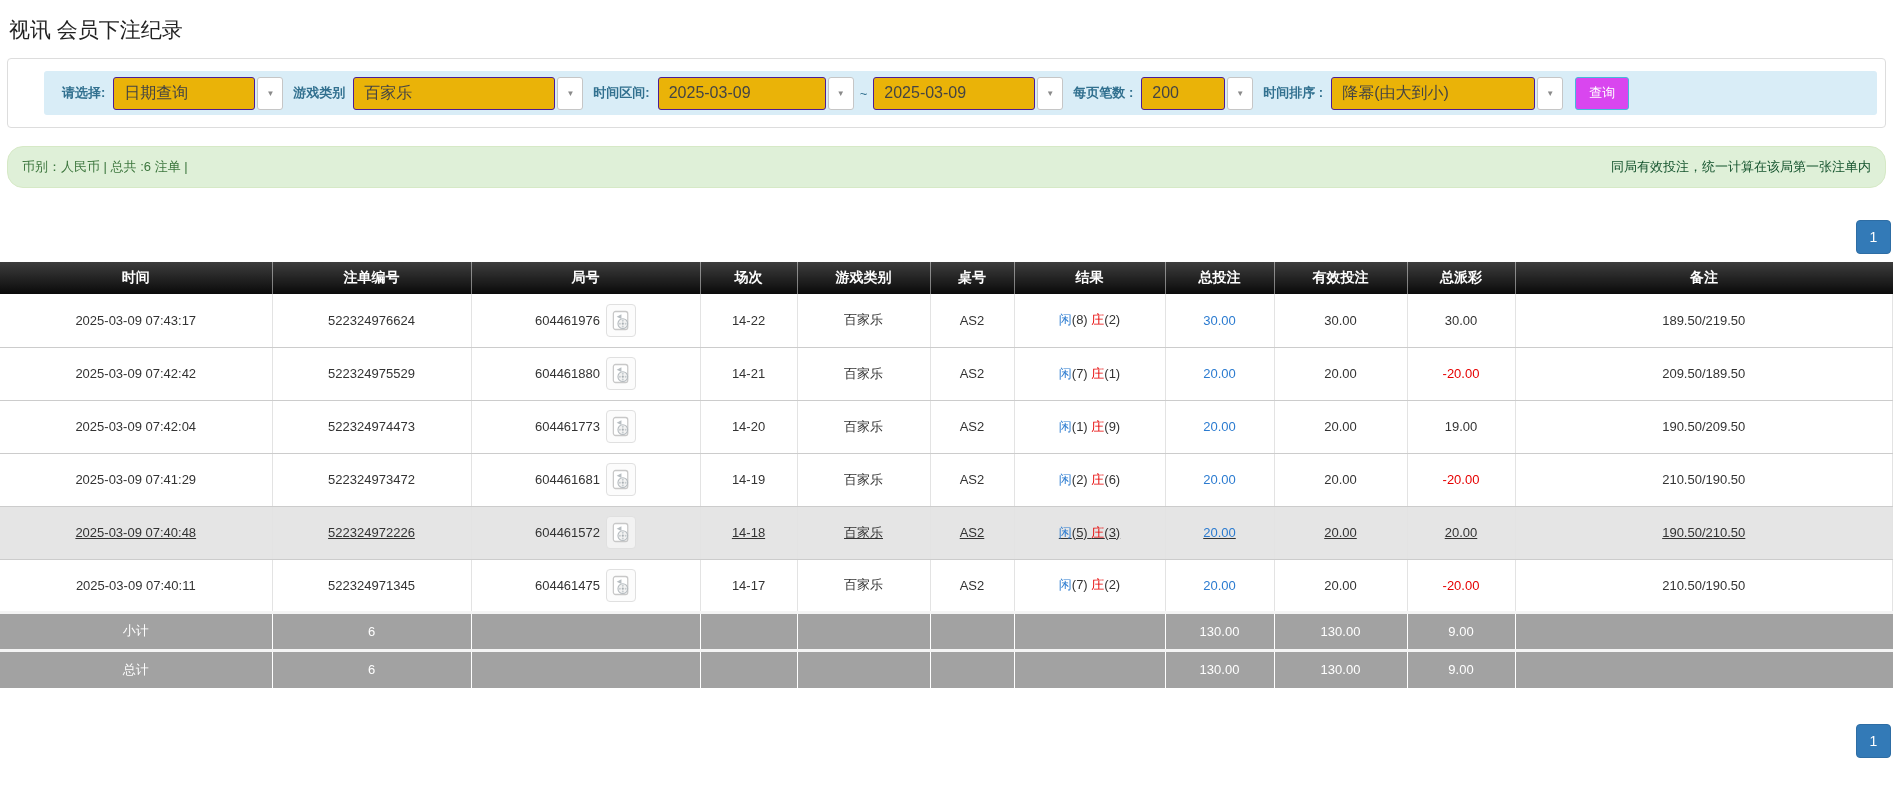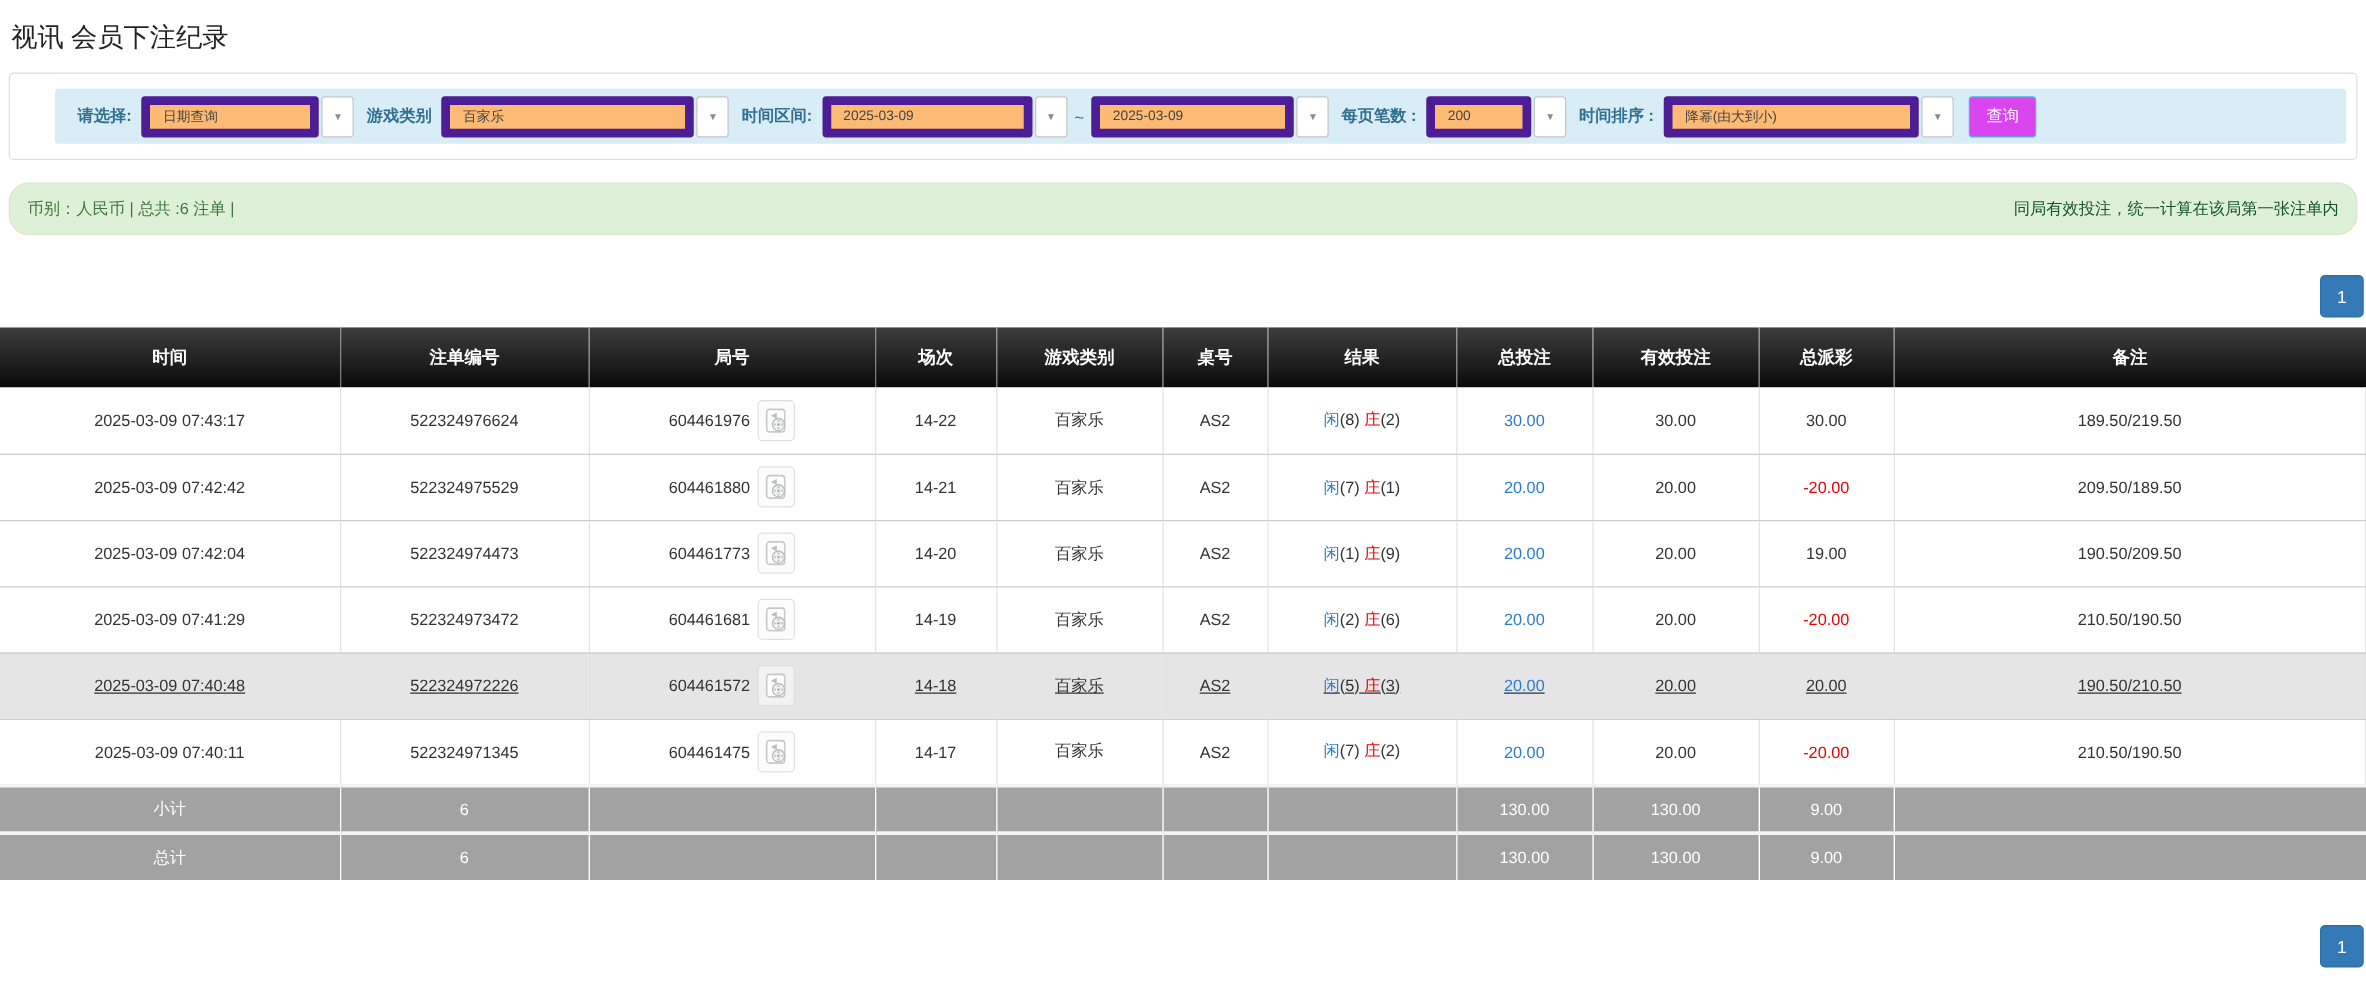--- a/index.html
+++ b/index.html
@@ -6,21 +6,21 @@
   html,body { width:1893px; height:799px; background:#fff; overflow:hidden;
     font-family:"Liberation Sans","DejaVu Sans",sans-serif; color:#333; }
 
   .page-title { font-size:21px; font-weight:normal; color:#222; margin:16px 0 14px 9px; }
 
   
   .panel { margin:0 7px; border:1px solid #ddd; border-radius:4px; padding:12px 8px 12px 36px; background:#fff; }
   .filter-bar { background:#d9edf7; border-radius:3px; height:44px; display:flex; align-items:center; padding:0 10px 0 14px; }
   .flabel { font-size:13px; font-weight:bold; color:#31708f; margin:0 8px 0 4px; white-space:nowrap; }
   .combo { display:flex; height:33px; margin-right:6px; }
-  .combo-text { flex:1; background:#fdba74; border:7px solid #4c1d95; border-radius:3px; font-size:11px; color:#444;
+  .combo-text { flex:1; background:#eab308; border:1px solid #4c1d95; border-radius:3px; font-size:16px; color:#444;
     display:flex; align-items:center; padding:0 10px; white-space:nowrap; overflow:hidden; }
   .combo-arrow { width:26px; background:#fff; border:1px solid #c6c6c6; border-radius:3px; margin-left:2px;
     display:flex; align-items:center; justify-content:center; color:#8a8a8a; font-size:8px; }
   .w1{width:170px}.w2{width:230px}.w3{width:196px}.w4{width:190px}.w5{width:112px}.w6{width:232px}
   .tilde { font-size:13px; color:#31708f; margin:0 6px 0 0; }
   .btn-search { height:33px; margin-left:6px; padding:0 13px; background:#d946ef; border:1px solid #46b8da;
     border-radius:3px; color:#fff; font-size:13px; cursor:pointer; }
 
   
   .alert-success { margin:18px 7px 0; background:#dff0d8; border:1px solid #d6e9c6; border-radius:16px;
@@ -30,21 +30,21 @@
   
   .pager { display:flex; justify-content:flex-end; padding-right:2px; }
   .pager.top { margin-top:32px; }
   .pager.bottom { margin-top:36px; }
   .page-btn { width:35px; height:34px; background:#337ab7; border:1px solid #2e6da4; border-radius:4px;
     color:#fff; font-size:14px; cursor:pointer; }
 
   
   table { width:100%; border-collapse:collapse; table-layout:fixed; margin-top:8px; }
   thead th { background:linear-gradient(#3d3d3d,#0a0a0a); color:#fff; font-size:14px; font-weight:bold;
-    height:48px; border-right:1px solid rgba(255,255,255,.45); }
+    height:32px; border-right:1px solid rgba(255,255,255,.45); }
   thead th:last-child { border-right:none; }
   tbody.data td { height:53px; text-align:center; font-size:13px; color:#333;
     border-right:1px solid #e3e3e3; border-bottom:1px solid #ccc; background:#fff; }
   tbody.data td:last-child { border-right:1px solid #e3e3e3; }
   tr.hl td { background:#e5e5e5;text-decoration:underline; }
   .blue { color:#2b7bd0; }
   .red { color:#e60000; }
   td .neg { color:#e60000; }
   a.betlink { color:#2b7bd0; text-decoration:none; cursor:pointer; }
   .round-cell { display:inline-flex; align-items:center; gap:6px; }

